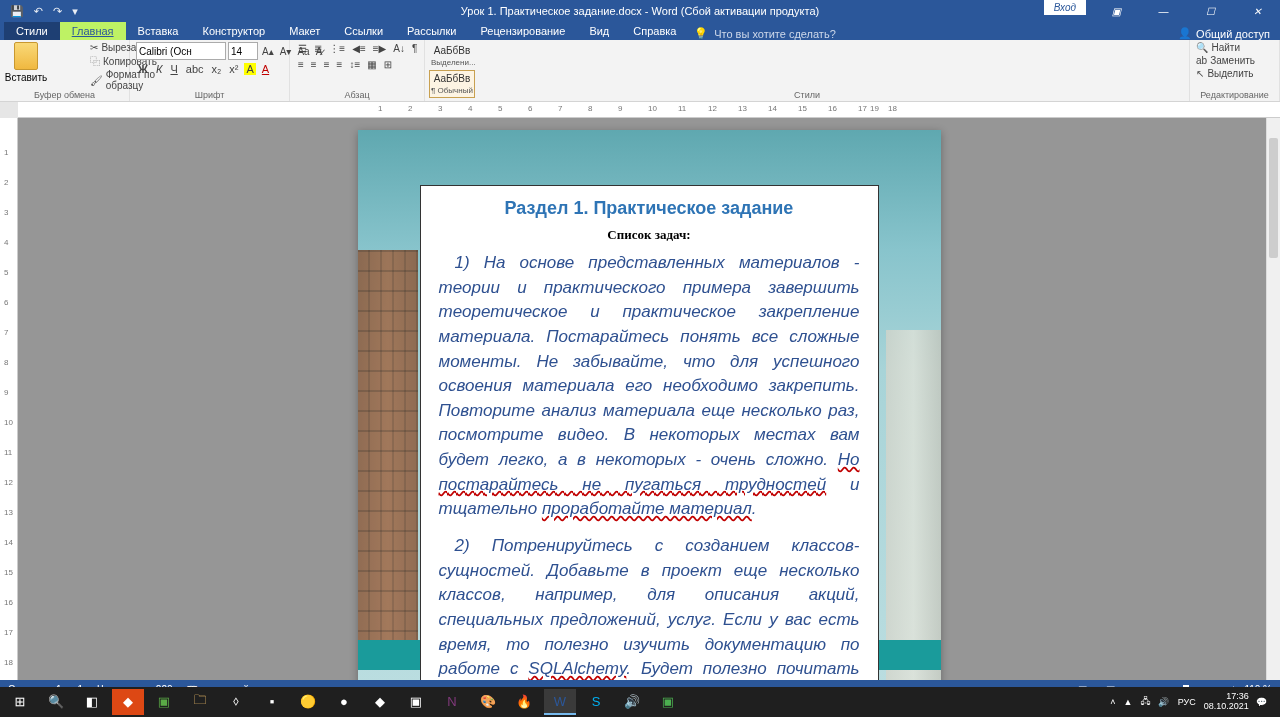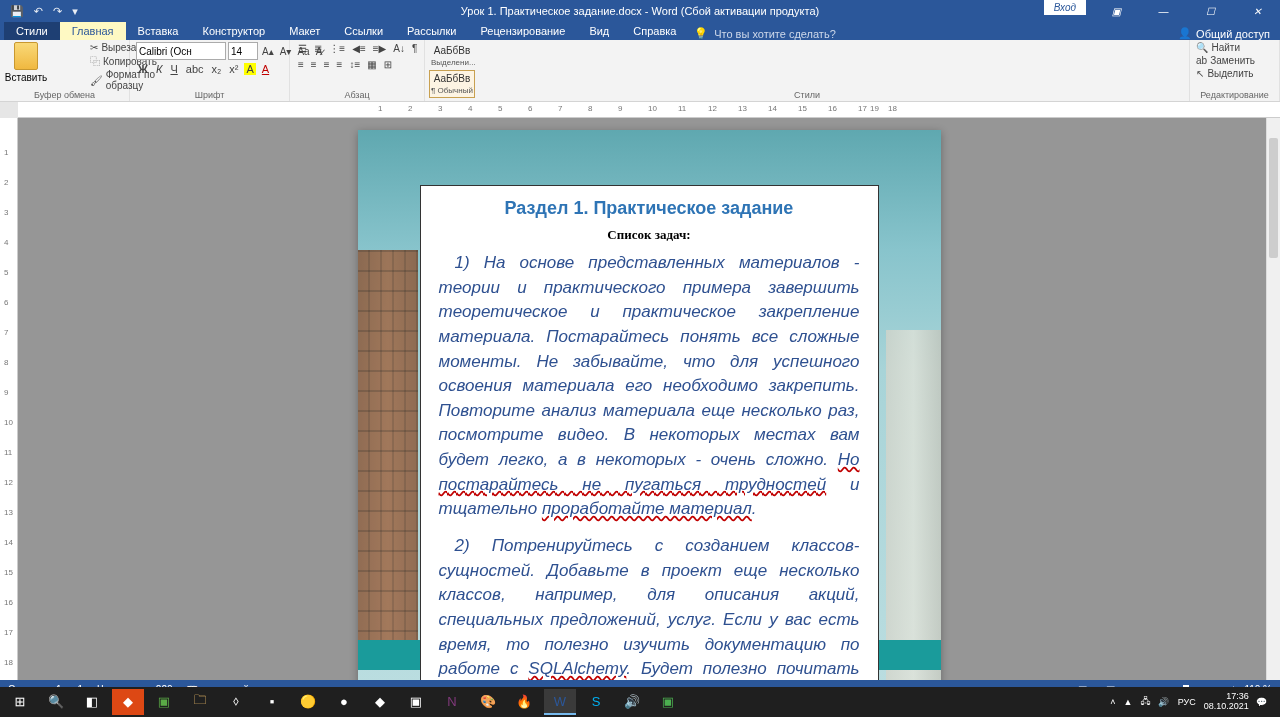--- a/index.html
+++ b/index.html
@@ -12,21 +12,21 @@
 .title-center { position: absolute; left: 50%; transform: translateX(-50%); font-size: 11px; }
 .title-right { margin-left: auto; display: flex; align-items: flex-start; gap: 2px; font-style: italic; }
 .title-btn { width: 45px; height: 22px; display: flex; align-items: center; justify-content: center; font-size: 10px; }
 .title-btn.close { background: transparent; }
 .login-btn { background: #fff; color: #2b579a; padding: 2px 10px; font-size: 10px; margin-right: 6px; }
 
 
 .tabs { height: 18px; background: #2b579a; display: flex; align-items: flex-end; padding-left: 4px; font-size: 11px; }
 .tab { padding: 3px 12px; color: #fff; cursor: pointer; }
 .tab.file { background: #1e3f73; }
-.tab.active { background: #fef9c3; color: #2b579a; }
+.tab.active { background: #bef264; color: #2b579a; text-decoration: underline; }
 .tabs-right { margin-left: auto; display: flex; align-items: center; color: #fff; padding-right: 10px; gap: 4px; }
 .tell-me { color: #cdd8ea; font-size: 11px; }
 .share { font-size: 11px; }
 
 
 .ribbon { height: 62px; background: #f3f3f3; border-bottom: 1px solid #d4d4d4; display: flex; }
 .ribbon-group { border-right: 1px solid #e1e1e1; padding: 2px 6px 0; position: relative; display: flex; flex-direction: column; }
 .group-label { position: absolute; bottom: 1px; left: 0; right: 0; text-align: center; font-size: 9px; color: #666; }
 .clipboard-group { width: 130px; }
 .paste-btn { display: flex; flex-direction: column; align-items: center; font-size: 10px; gap: 2px; float: left; width: 40px; }

